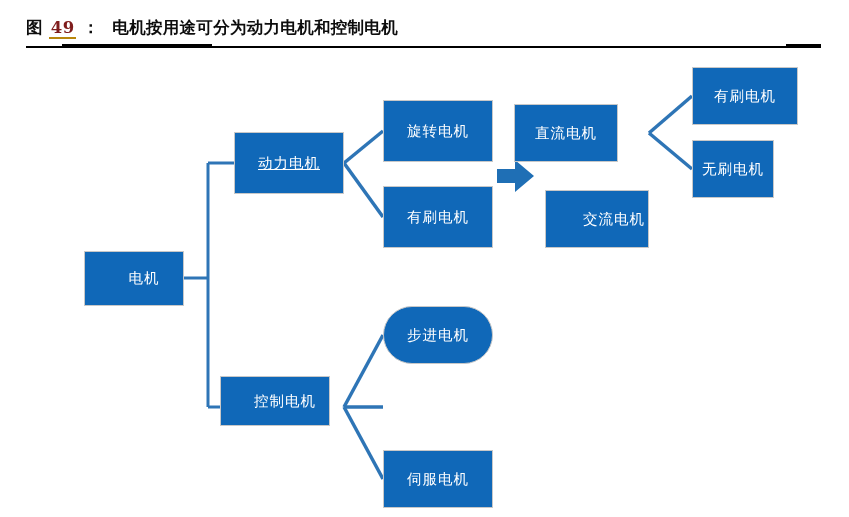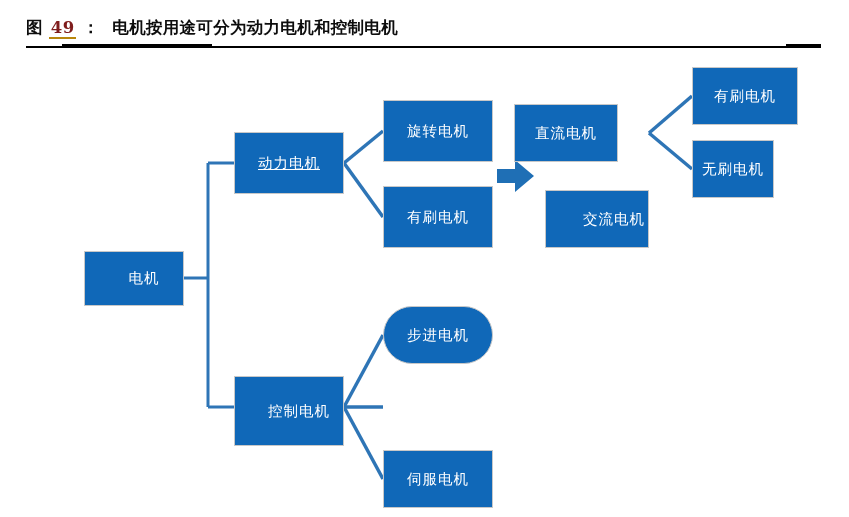--- a/index.html
+++ b/index.html
@@ -131,21 +131,21 @@
   </svg>
 
   <div class="node" style="left:84px;  top:195px; width:100px; height:55px;padding-left:20px;">
     <span>电机</span>
   </div>
 
   <div class="node" style="left:234px; top:76px;  width:110px; height:62px;text-decoration:underline;">
     <span>动力电机</span>
   </div>
 
-  <div class="node" style="left:234px; top:320px; width:110px; height:70px;padding-left:20px;">
+  <div class="node" style="left:220px; top:320px; width:110px; height:50px;padding-left:20px;">
     <span>控制电机</span>
   </div>
 
   <div class="node" style="left:383px; top:44px;  width:110px; height:62px;">
     <span>旋转电机</span>
   </div>
 
   <div class="node" style="left:383px; top:130px; width:110px; height:62px;">
     <span>有刷电机</span>
   </div>

